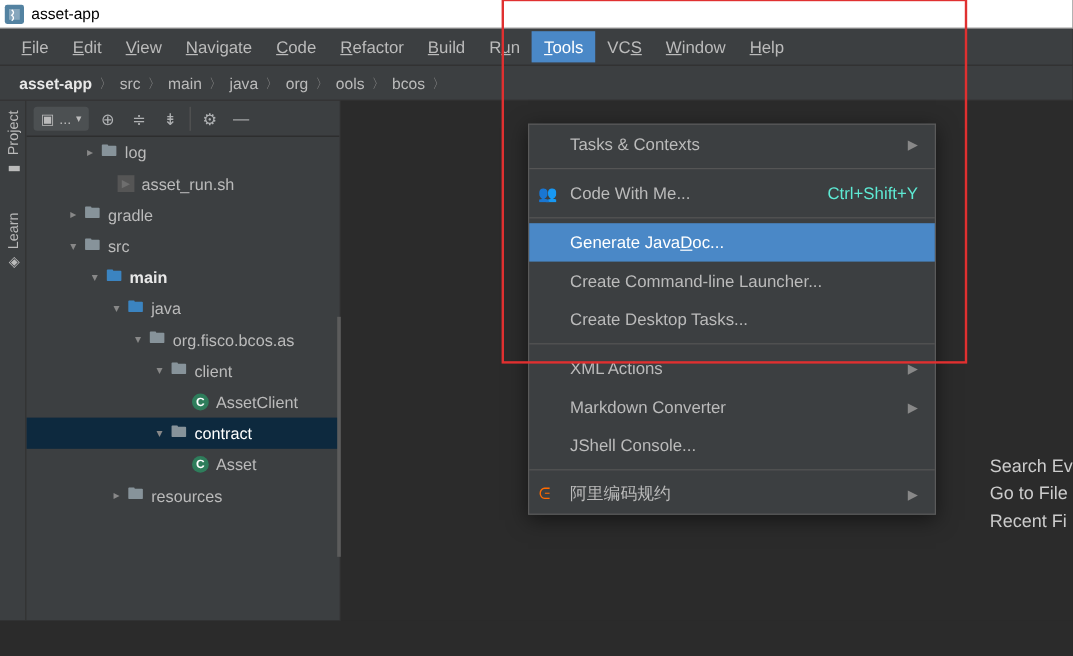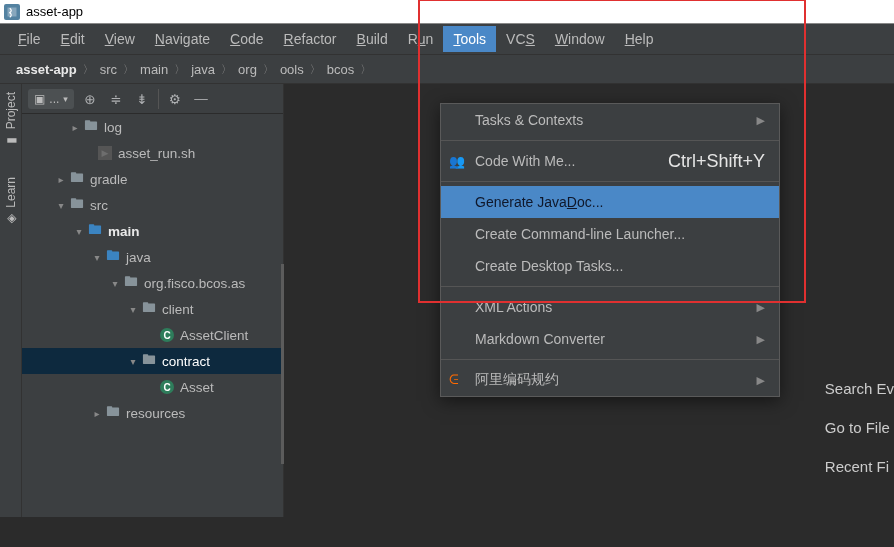--- a/index.html
+++ b/index.html
@@ -32,27 +32,27 @@
   .tree-ico { width: 18px; display: inline-flex; align-items: center; justify-content: center; margin-right: 4px; }
   .folder-ico { color: #87939a; }
   .folder-src-ico { color: #3b84c1; }
   .run-ico { color: #6e6e6e; background:#555; width:14px; height:14px; font-size:9px; display:inline-flex; align-items:center; justify-content:center; }
   .class-ico { width: 14px; height: 14px; border-radius: 50%; background: #2e7d5b; color: #fff; font-size: 10px; font-weight: bold; display: inline-flex; align-items: center; justify-content: center; }
   .bold { font-weight: bold; color: #e8e8e8; }
   .editor-area { flex: 1; background: #2b2b2b; position: relative; }
   .scroll-ind { position: absolute; left: -3px; top: 180px; width: 3px; height: 200px; background: #5c5c5c; }
   .dropdown-menu { position: absolute; left: 440px; top: 63px; width: 340px; background: #3c3f41; border: 1px solid #5a5a5a; box-shadow: 0 4px 16px rgba(0,0,0,.5); font-size: 14px; z-index: 10; margin-top: 40px; }
   .dd-item { height: 32px; display: flex; align-items: center; padding: 0 14px; cursor: pointer; position: relative; }
-  .dd-item.highlight { background: #4a88c7; color: #0f172a; text-align: center; }
+  .dd-item.highlight { background: #4a88c7; color: #ffffff; text-align: center; }
   .dd-icon { width: 20px; display: inline-flex; margin-right: 6px; margin-left: -6px; color: #afb1b3; font-size: 13px; }
-  .dd-shortcut { margin-left: auto; color: #e5e5e5; font-size: 18px; }
+  .dd-shortcut { margin-left: auto; color: #5eead4; font-size: 14px; }
   .dd-arrow { margin-left: auto; color: #888; font-size: 11px; }
   .dd-sep { height: 1px; background: #555; margin: 4px 0; }
   .red-box { position: absolute; left: 418px; top: -1px; width: 388px; height: 304px; border: 2px solid #e03030; pointer-events: none; z-index: 20; }
-  .right-hints { position: absolute; right: 0; top: 380px; font-size: 15px; color: #ccc; display: flex; flex-direction: column; gap: 22px; text-align: left; }
+  .right-hints { position: absolute; right: 0; top: 380px; font-size: 15px; color: #ccc; display: flex; flex-direction: column; gap: 6px; text-align: left; }
   .right-hints div { padding-left: 10px; }
 </style>
 </head>
 <body>
 
 <div class="title-bar">
   <span class="app-icon">
     <svg viewBox="0 0 16 16">
         <rect x="2" y="2" width="12" height="12" fill="#fff" opacity=".3"></rect>
         <path d="M5 3 Q9 6 5 9 Q9 12 5 15" stroke="#fff" fill="none" stroke-width="1.5"></path>
@@ -220,20 +220,24 @@
   <div class="dd-item">
     <span class="dd-icon"></span>
     <span>XML Actions</span>
     <span class="dd-arrow">▶</span>
   </div>
   <div class="dd-item">
     <span class="dd-icon"></span>
     <span>Markdown Converter</span>
     <span class="dd-arrow">▶</span>
   </div>
+  <div class="dd-item">
+    <span class="dd-icon"></span>
+    <span>JShell Console...</span>
+  </div>
   <div class="dd-sep"></div>
   <div class="dd-item">
     <span class="dd-icon" style="color:#ff6a00;">ᕮ</span>
     <span>阿里编码规约</span>
     <span class="dd-arrow">▶</span>
   </div>
 </div>
 
 <div class="red-box"></div>
 

